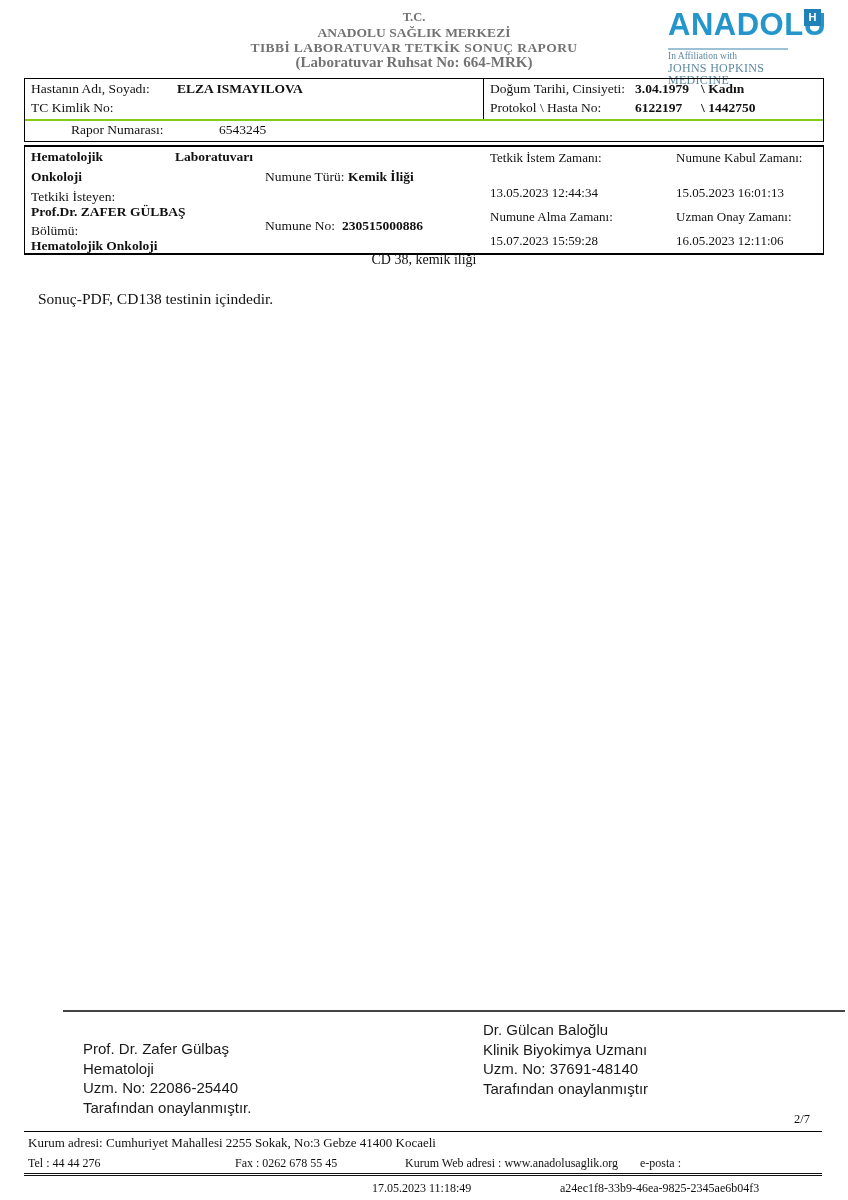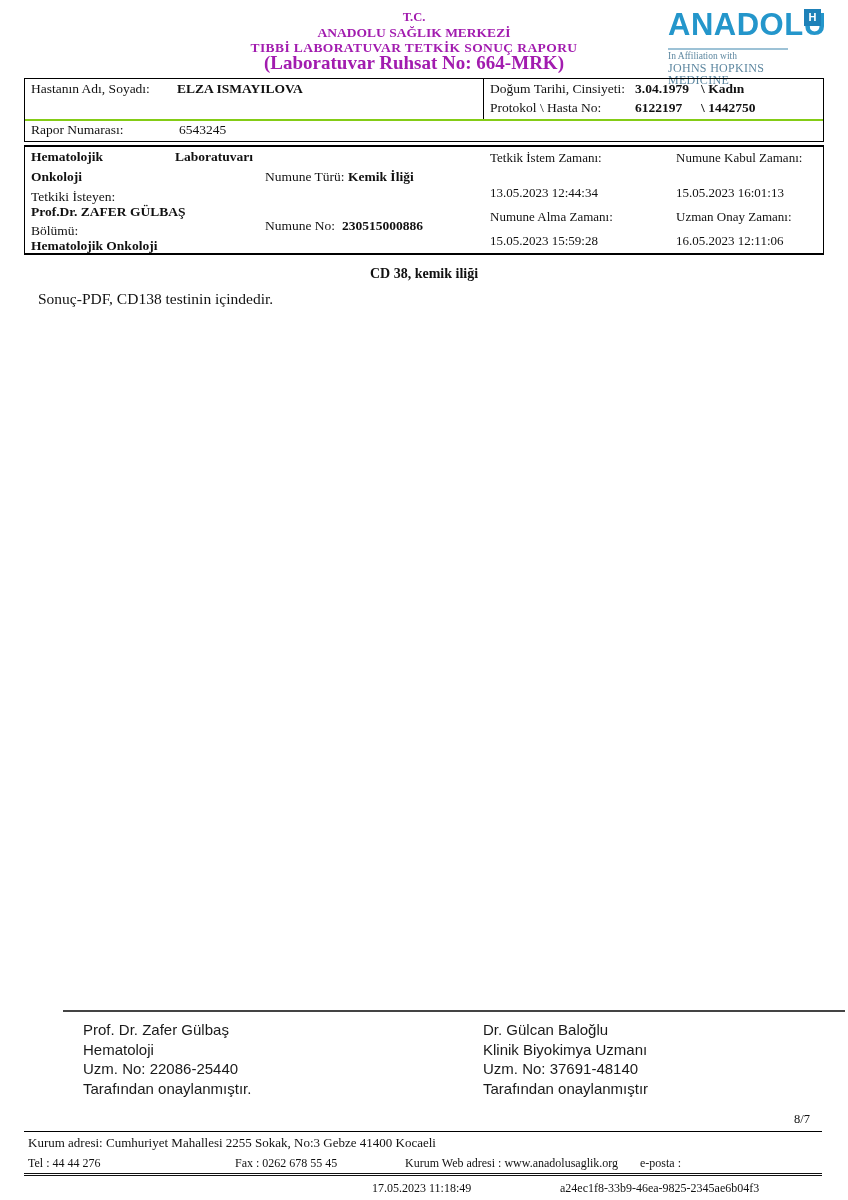--- a/index.html
+++ b/index.html
@@ -4,25 +4,25 @@
 <style>
   html,body { margin:0; padding:0; background:#e8e8e8; }
   .page {
     position:relative; width:848px; height:1200px; margin:0 auto;
     background:#ffffff; overflow:hidden;
     font-family:"Liberation Serif", serif; color:#111;
   }
   .b { font-weight:bold; }
 
   
-  .doc-header { position:absolute; top:10px; left:0; width:828px; text-align:center; font-weight:bold; color:#a21caf; }
+  .doc-header { position:absolute; top:10px; left:0; width:828px; text-align:center; font-weight:bold; color:#737373; }
   .hl1 { font-size:12.5px; line-height:15px; }
   .hl2 { font-size:13.5px; line-height:15px; }
   .hl3 { font-size:13.5px; line-height:15px; letter-spacing:0.4px; }
-  .hl4 { font-size:19px;  line-height:15px; }
+  .hl4 { font-size:15px;  line-height:15px; }
 
   
   .logo { position:absolute; top:9px; left:668px; width:160px; }
   .logo-brand-row { position:relative; height:34px; }
   .logo-brand { font-family:"Liberation Sans", sans-serif; font-weight:bold; font-size:31px; line-height:32px; color:#2496cb; letter-spacing:0.5px; }
   .logo-h {
     position:absolute; left:136px; top:0; width:17px; height:17px;
     background:#1e81b8; color:#fff; font-family:"Liberation Sans", sans-serif;
     font-weight:bold; font-size:11px; line-height:17px; text-align:center;
   }
@@ -33,37 +33,37 @@
   
   .tbl1 { position:absolute; top:78px; left:24px; width:798px; height:62px; border:1px solid #000; }
   .tbl1-row1 { display:flex; height:40px; border-bottom:2px solid #84cc16; }
   .tbl1-left  { width:458px; padding:2px 0 0 6px; box-sizing:border-box; }
   .tbl1-right { flex:1; border-left:1px solid #000; padding:2px 0 0 6px; box-sizing:border-box; }
   .tline { height:19px; font-size:13.5px; white-space:nowrap; }
   .lblA { display:inline-block; width:146px; }
   .lblB { display:inline-block; width:145px; }
   .valB { display:inline-block; width:66px; font-weight:bold; }
   .tbl1-row2 { height:20px; padding:1px 0 0 6px; font-size:13.5px; }
-  .lblC { display:inline-block; width:148px; }
+  .lblC { display:inline-block; width:148px;margin-left:40px; }
 
   
   .tbl2 { position:absolute; top:145px; left:24px; width:798px; height:106px;
           border:1px solid #000; border-top:2px solid #000; border-bottom:2px solid #000; }
   .tbl2 span.cell { position:absolute; white-space:nowrap; font-size:13.5px; }
   .tbl2 span.sm { font-size:13px; }
   .deptline { position:absolute; left:6px; top:2px; width:222px; display:flex; justify-content:space-between; font-weight:bold; font-size:13.5px; }
 
   
-  .result-title { position:absolute; top:266px; left:0; width:848px; text-align:center; font-weight:bold; font-size:14px; }
+  .result-title { position:absolute; top:252px; left:0; width:848px; text-align:center; font-weight:normal; font-size:14px; }
   .result-body  { position:absolute; top:290px; left:38px; font-size:15.5px; }
 
   
   .sig-rule { position:absolute; top:1010px; left:63px; width:782px; height:0; border-top:2px solid #444; }
   .sig { position:absolute; top:1020px; font-family:"Liberation Sans", sans-serif; font-size:15px; line-height:19.5px; color:#1a1a1a; }
-  .sig-left { left:83px; }
+  .sig-left { left:83px;margin-top:19px; }
   .sig-right { left:483px; }
 
   
   .pageno { position:absolute; top:1112px; left:700px; width:110px; text-align:right; font-size:12.5px; }
   .rule-thin { position:absolute; top:1131px; left:24px; width:798px; height:0; border-top:1px solid #000; }
   .address { position:absolute; top:1135px; left:28px; font-size:13px; }
   .contact { position:absolute; top:1156px; left:0; width:848px; height:16px; font-size:12px;padding-left:27px; }
   .contact span { position:absolute; white-space:nowrap; }
   .c-tel { left:28px; } .c-fax { left:235px; } .c-web { left:405px; } .c-mail { left:640px; }
   .rule-double { position:absolute; top:1173px; left:24px; width:798px; height:3px;
@@ -93,20 +93,23 @@
     <div class="logo-aff1">In Affiliation with</div>
     <div class="logo-aff2">JOHNS HOPKINS MEDICINE</div>
   </div>
 
   <div class="tbl1">
     <div class="tbl1-row1">
       <div class="tbl1-left">
         <div class="tline">
           <span class="lblA">Hastanın Adı, Soyadı:</span><span class="b">ELZA ISMAYILOVA</span>
         </div>
+        <div class="tline">
+          <span class="lblA">TC Kimlik No:</span>
+        </div>
       </div>
       <div class="tbl1-right">
         <div class="tline">
           <span class="lblB">Doğum Tarihi, Cinsiyeti:</span><span class="valB">3.04.1979</span><span class="b">\ Kadın</span>
         </div>
         <div class="tline">
           <span class="lblB">Protokol \ Hasta No:</span><span class="valB">6122197</span><span class="b">\ 1442750</span>
         </div>
       </div>
     </div>
@@ -125,21 +128,21 @@
     <span class="cell b" style="left:6px; top:57px;">Prof.Dr. ZAFER GÜLBAŞ</span>
     <span class="cell" style="left:6px; top:76px;">Bölümü:</span>
     <span class="cell b" style="left:6px; top:91px;">Hematolojik Onkoloji</span>
 
     <span class="cell" style="left:240px; top:22px;"><span>Numune Türü:</span> <span class="b">Kemik İliği</span></span>
     <span class="cell" style="left:240px; top:71px;"><span>Numune No:</span>&nbsp; <span class="b">230515000886</span></span>
 
     <span class="cell sm" style="left:465px; top:3px;">Tetkik İstem Zamanı:</span>
     <span class="cell sm" style="left:465px; top:38px;">13.05.2023 12:44:34</span>
     <span class="cell sm" style="left:465px; top:62px;">Numune Alma Zamanı:</span>
-    <span class="cell sm" style="left:465px; top:86px;">15.05.2023 15:59:28</span>
+    <span class="cell sm" style="left:465px; top:86px;">15.07.2023 15:59:28</span>
 
     <span class="cell sm" style="left:651px; top:3px;">Numune Kabul Zamanı:</span>
     <span class="cell sm" style="left:651px; top:38px;">15.05.2023 16:01:13</span>
     <span class="cell sm" style="left:651px; top:62px;">Uzman Onay Zamanı:</span>
     <span class="cell sm" style="left:651px; top:86px;">16.05.2023 12:11:06</span>
   </div>
 
   <div class="result-title">CD 38, kemik iliği</div>
   <div class="result-body">Sonuç-PDF, CD138 testinin içindedir.</div>
 
@@ -150,21 +153,21 @@
     <div>Uzm. No: 22086-25440</div>
     <div>Tarafından onaylanmıştır.</div>
   </div>
   <div class="sig sig-right">
     <div>Dr. Gülcan Baloğlu</div>
     <div>Klinik Biyokimya Uzmanı</div>
     <div>Uzm. No: 37691-48140</div>
     <div>Tarafından onaylanmıştır</div>
   </div>
 
-  <div class="pageno">8/7</div>
+  <div class="pageno">2/7</div>
   <div class="rule-thin"></div>
   <div class="address">Kurum adresi: Cumhuriyet Mahallesi 2255 Sokak, No:3 Gebze 41400 Kocaeli</div>
   <div class="contact">
     <span class="c-tel">Tel : 44 44 276</span>
     <span class="c-fax">Fax : 0262 678 55 45</span>
     <span class="c-web">Kurum Web adresi : www.anadolusaglik.org</span>
     <span class="c-mail">e-posta :</span>
   </div>
   <div class="rule-double"></div>
   <div class="printrow">

